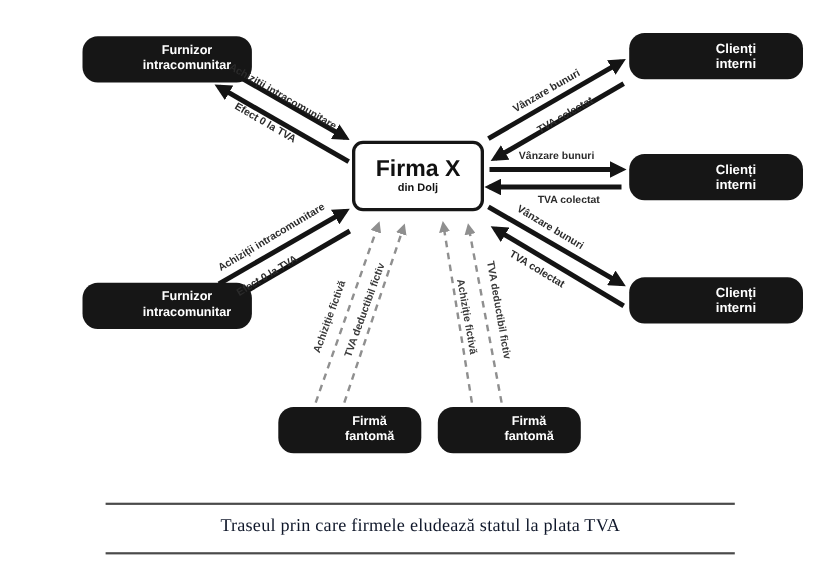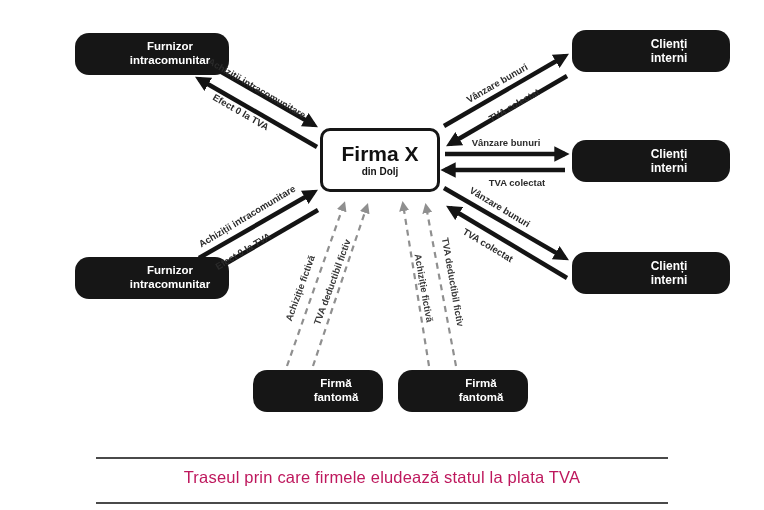--- a/index.html
+++ b/index.html
@@ -23,21 +23,21 @@
   .center-title{font-weight:bold;font-size:21px;color:#111;line-height:1.05;}
   .center-sub{font-weight:bold;font-size:10px;color:#111;line-height:1.1;}
   .elabel{
     position:absolute;z-index:5;white-space:nowrap;font-weight:bold;
     font-size:9.5px;color:#2b2b2b;
   }
   .elabel.gray{color:#3a3a3a;}
   .caption-rule{position:absolute;left:96px;width:572px;height:2px;background:#4a4a4a;z-index:2;}
   .caption-text{
     position:absolute;left:0;top:468px;width:764px;text-align:center;z-index:2;
-    font-size:16.5px;color:#be185d;letter-spacing:0.2px;
+    font-size:16.5px;color:#0f172a;letter-spacing:0.2px;font-family:Liberation Serif, serif;
   }
 </style>
 </head>
 <body>
 
 <div class="stage">
 
   <svg class="arrows" width="764" height="510" viewBox="0 0 764 510">
     <defs>
       <marker id="mb" viewBox="0 0 10 10" refX="7" refY="5" markerWidth="3.4" markerHeight="3.4" orient="auto">

